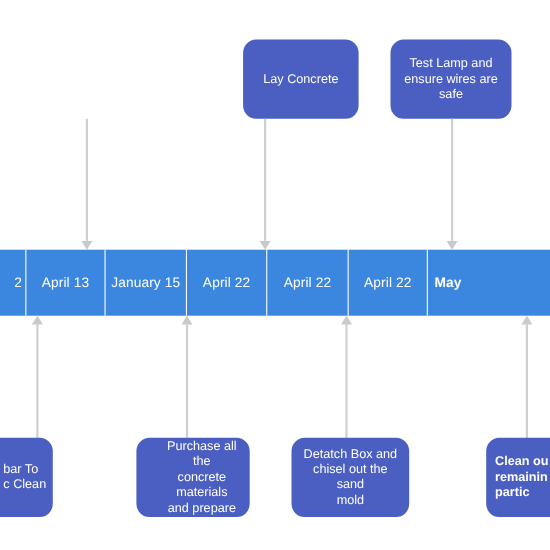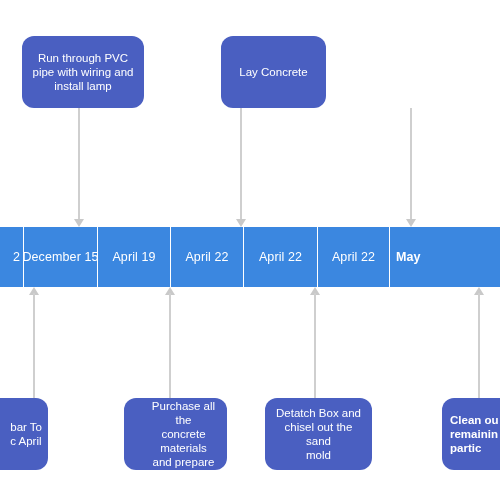--- a/index.html
+++ b/index.html
@@ -121,55 +121,55 @@
   }
   .connector.up .head {
     border-bottom: 8px solid #c9c9c9;
   }
 </style>
 </head>
 <body>
 
 <div id="canvas">
 
-  <div class="callout" style="left:22px; top:36px; width:122px; height:72px;">
-    <span class="callout-text">Run through PVC
-pipe with wiring and
-install lamp</span>
-  </div>
 
   <div class="callout" style="left:185px; top:36px; width:105px; height:72px;margin-left:36px;">
     <span class="callout-text">Lay Concrete</span>
   </div>
 
+  <div class="callout" style="left:355px; top:36px; width:110px; height:72px;">
+    <span class="callout-text">Test Lamp and
+ensure wires are
+safe</span>
+  </div>
 
   <div class="connector down" style="left:72px; top:108px; height:119px;">
     <div class="stem" style="top:0; height:111px;"></div>
     <div class="head" style="top:111px;"></div>
   </div>
 
   <div class="connector down" style="left:234px; top:108px; height:119px;">
     <div class="stem" style="top:0; height:111px;"></div>
     <div class="head" style="top:111px;"></div>
   </div>
 
   <div class="connector down" style="left:404px; top:108px; height:119px;">
     <div class="stem" style="top:0; height:111px;"></div>
     <div class="head" style="top:111px;"></div>
   </div>
 
   <div class="timeline-bar">
     <div class="timeline-cell cell-clip-left" style="width:24px;">
       <span class="timeline-cell-label">2</span>
     </div>
+    <div class="timeline-cell" style="width:72px;">
+      <span class="timeline-cell-label">April 13</span>
+    </div>
     <div class="timeline-cell" style="width:74px;">
-      <span class="timeline-cell-label">December 15</span>
-    </div>
-    <div class="timeline-cell" style="width:73px;">
-      <span class="timeline-cell-label">April 19</span>
+      <span class="timeline-cell-label">January 15</span>
     </div>
     <div class="timeline-cell" style="width:73px;">
       <span class="timeline-cell-label">April 22</span>
     </div>
     <div class="timeline-cell" style="width:74px;">
       <span class="timeline-cell-label">April 22</span>
     </div>
     <div class="timeline-cell" style="width:72px;">
       <span class="timeline-cell-label">April 22</span>
     </div>
@@ -193,21 +193,21 @@
     <div class="stem" style="top:6px; height:107px;"></div>
   </div>
 
   <div class="connector up" style="left:472px; top:287px; height:113px;">
     <div class="head" style="top:0;"></div>
     <div class="stem" style="top:6px; height:107px;"></div>
   </div>
 
   <div class="callout callout-clip-left" style="left:-50px; top:398px; width:98px; height:72px;">
     <span class="callout-text">bar To
-c April</span>
+c Clean</span>
   </div>
 
   <div class="callout" style="left:124px; top:398px; width:103px; height:72px;padding-left:24px;">
     <span class="callout-text">Purchase all the
 concrete materials
 and prepare</span>
   </div>
 
   <div class="callout" style="left:265px; top:398px; width:107px; height:72px;">
     <span class="callout-text">Detatch Box and

